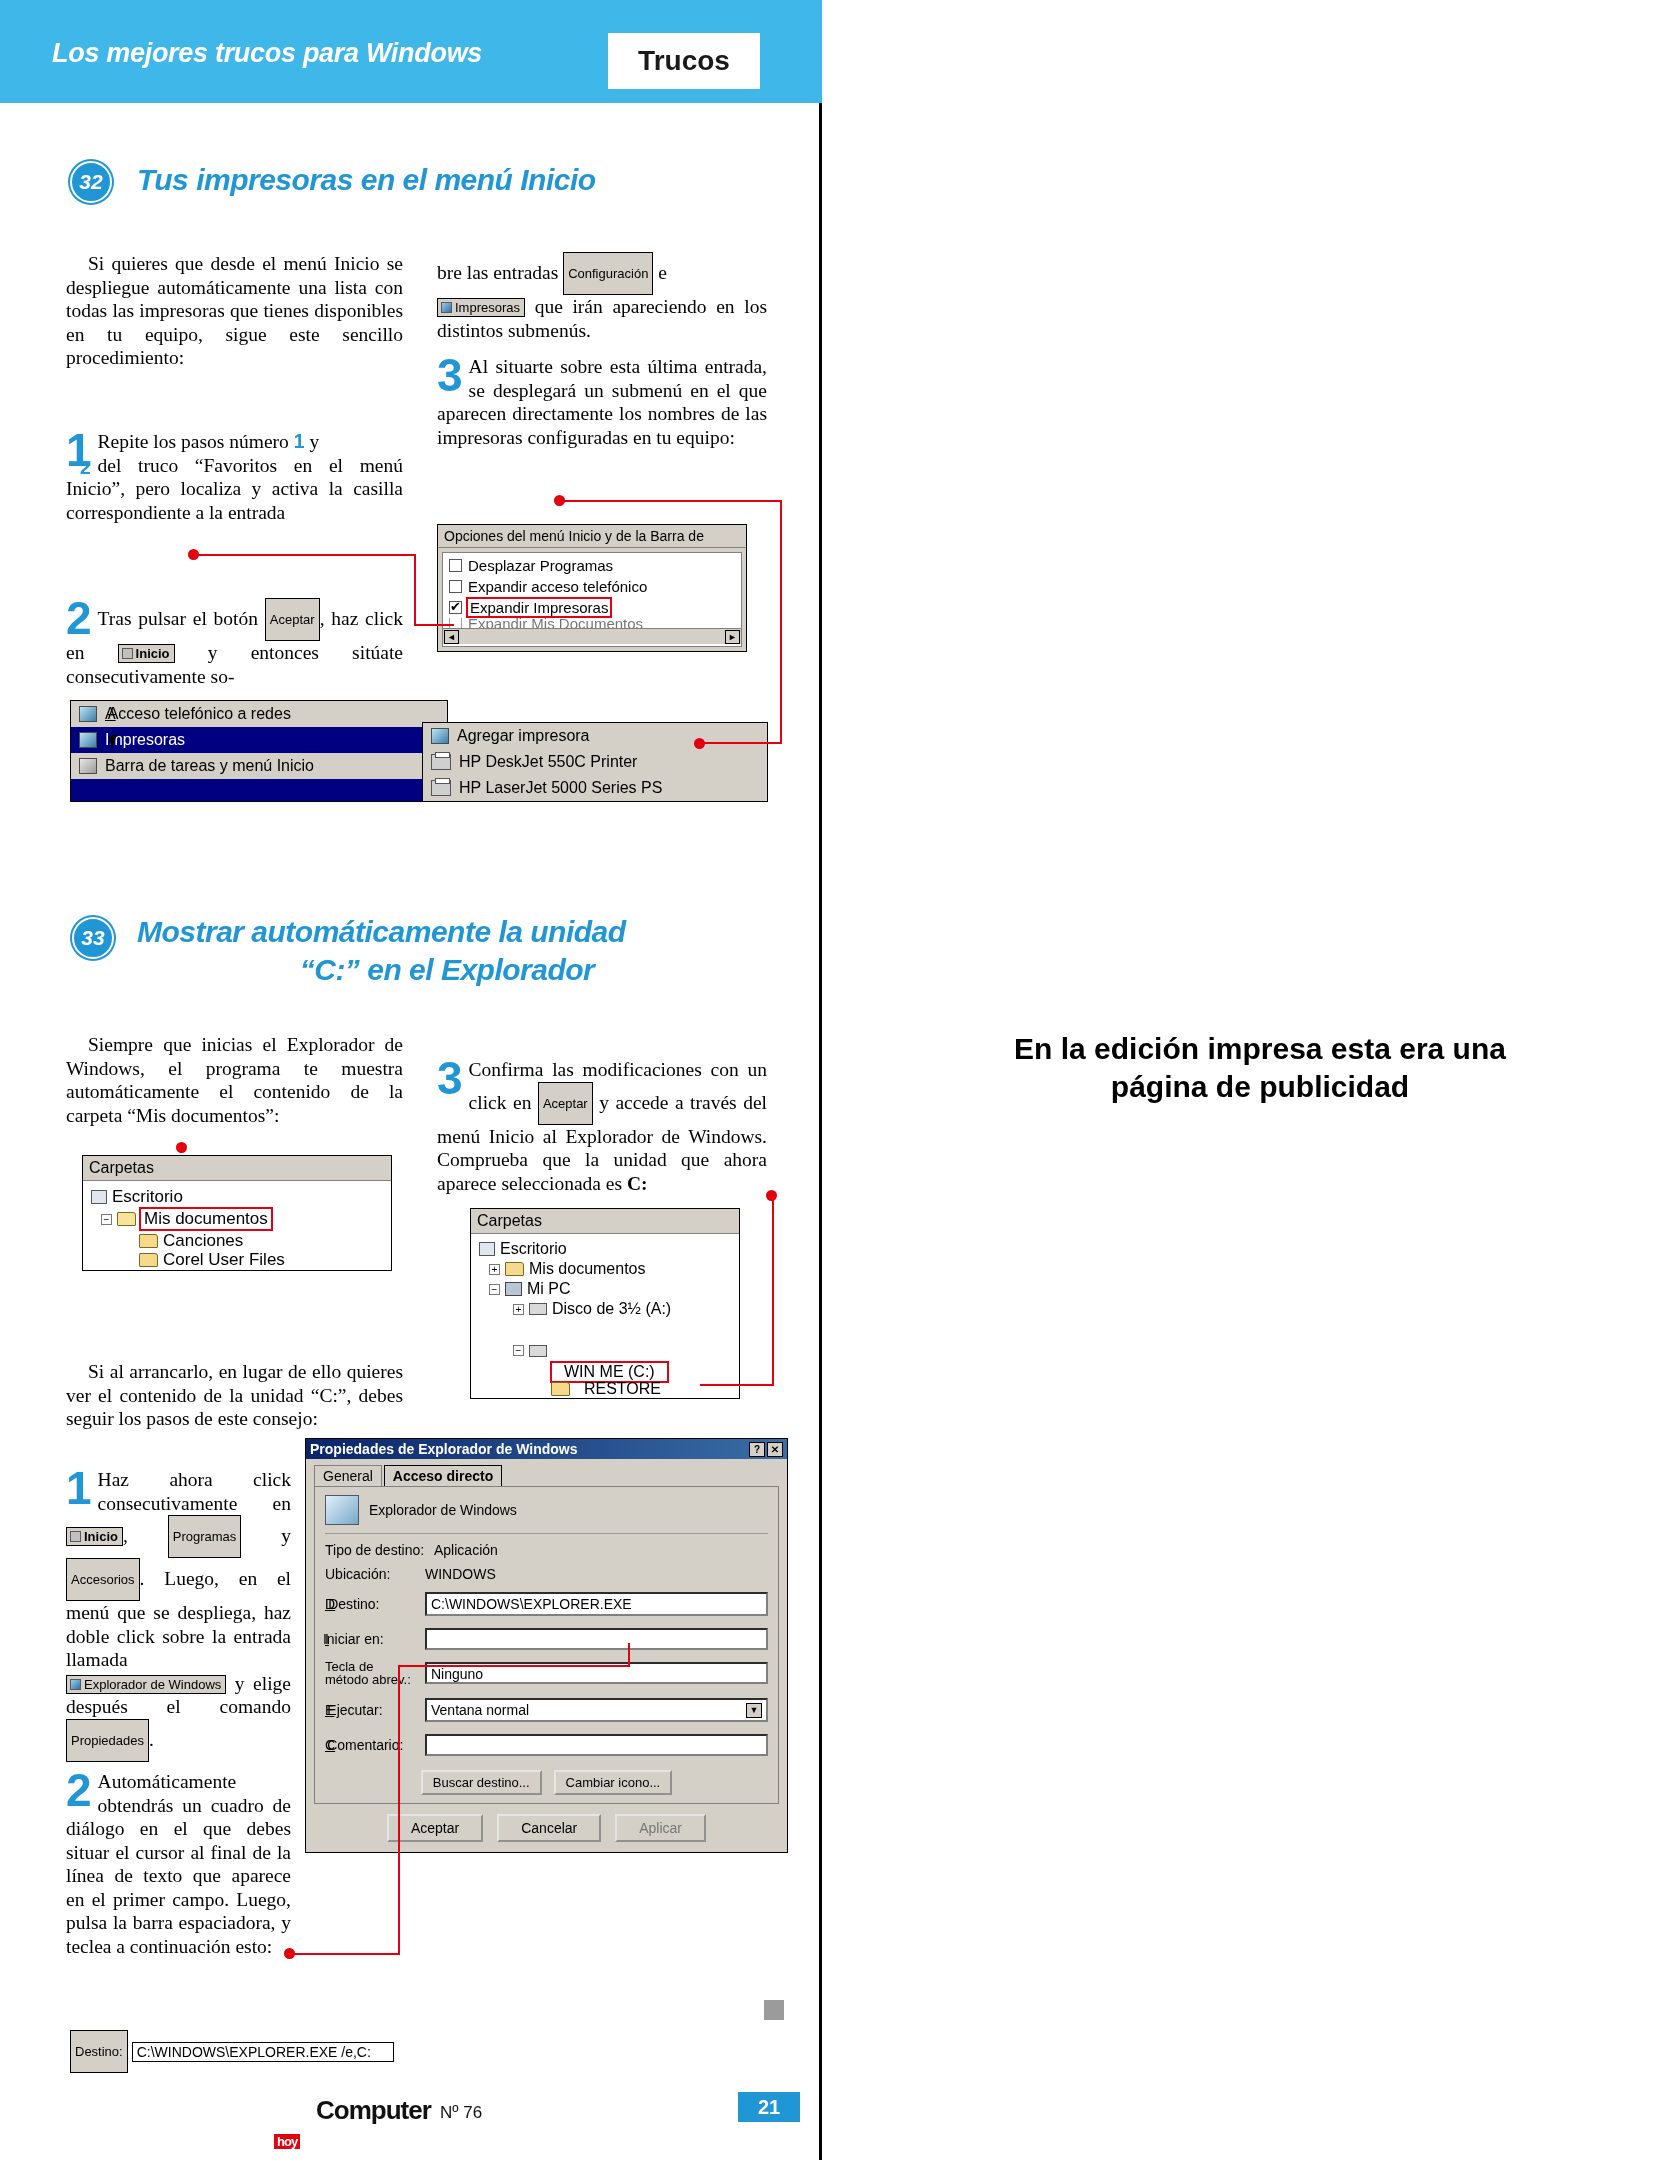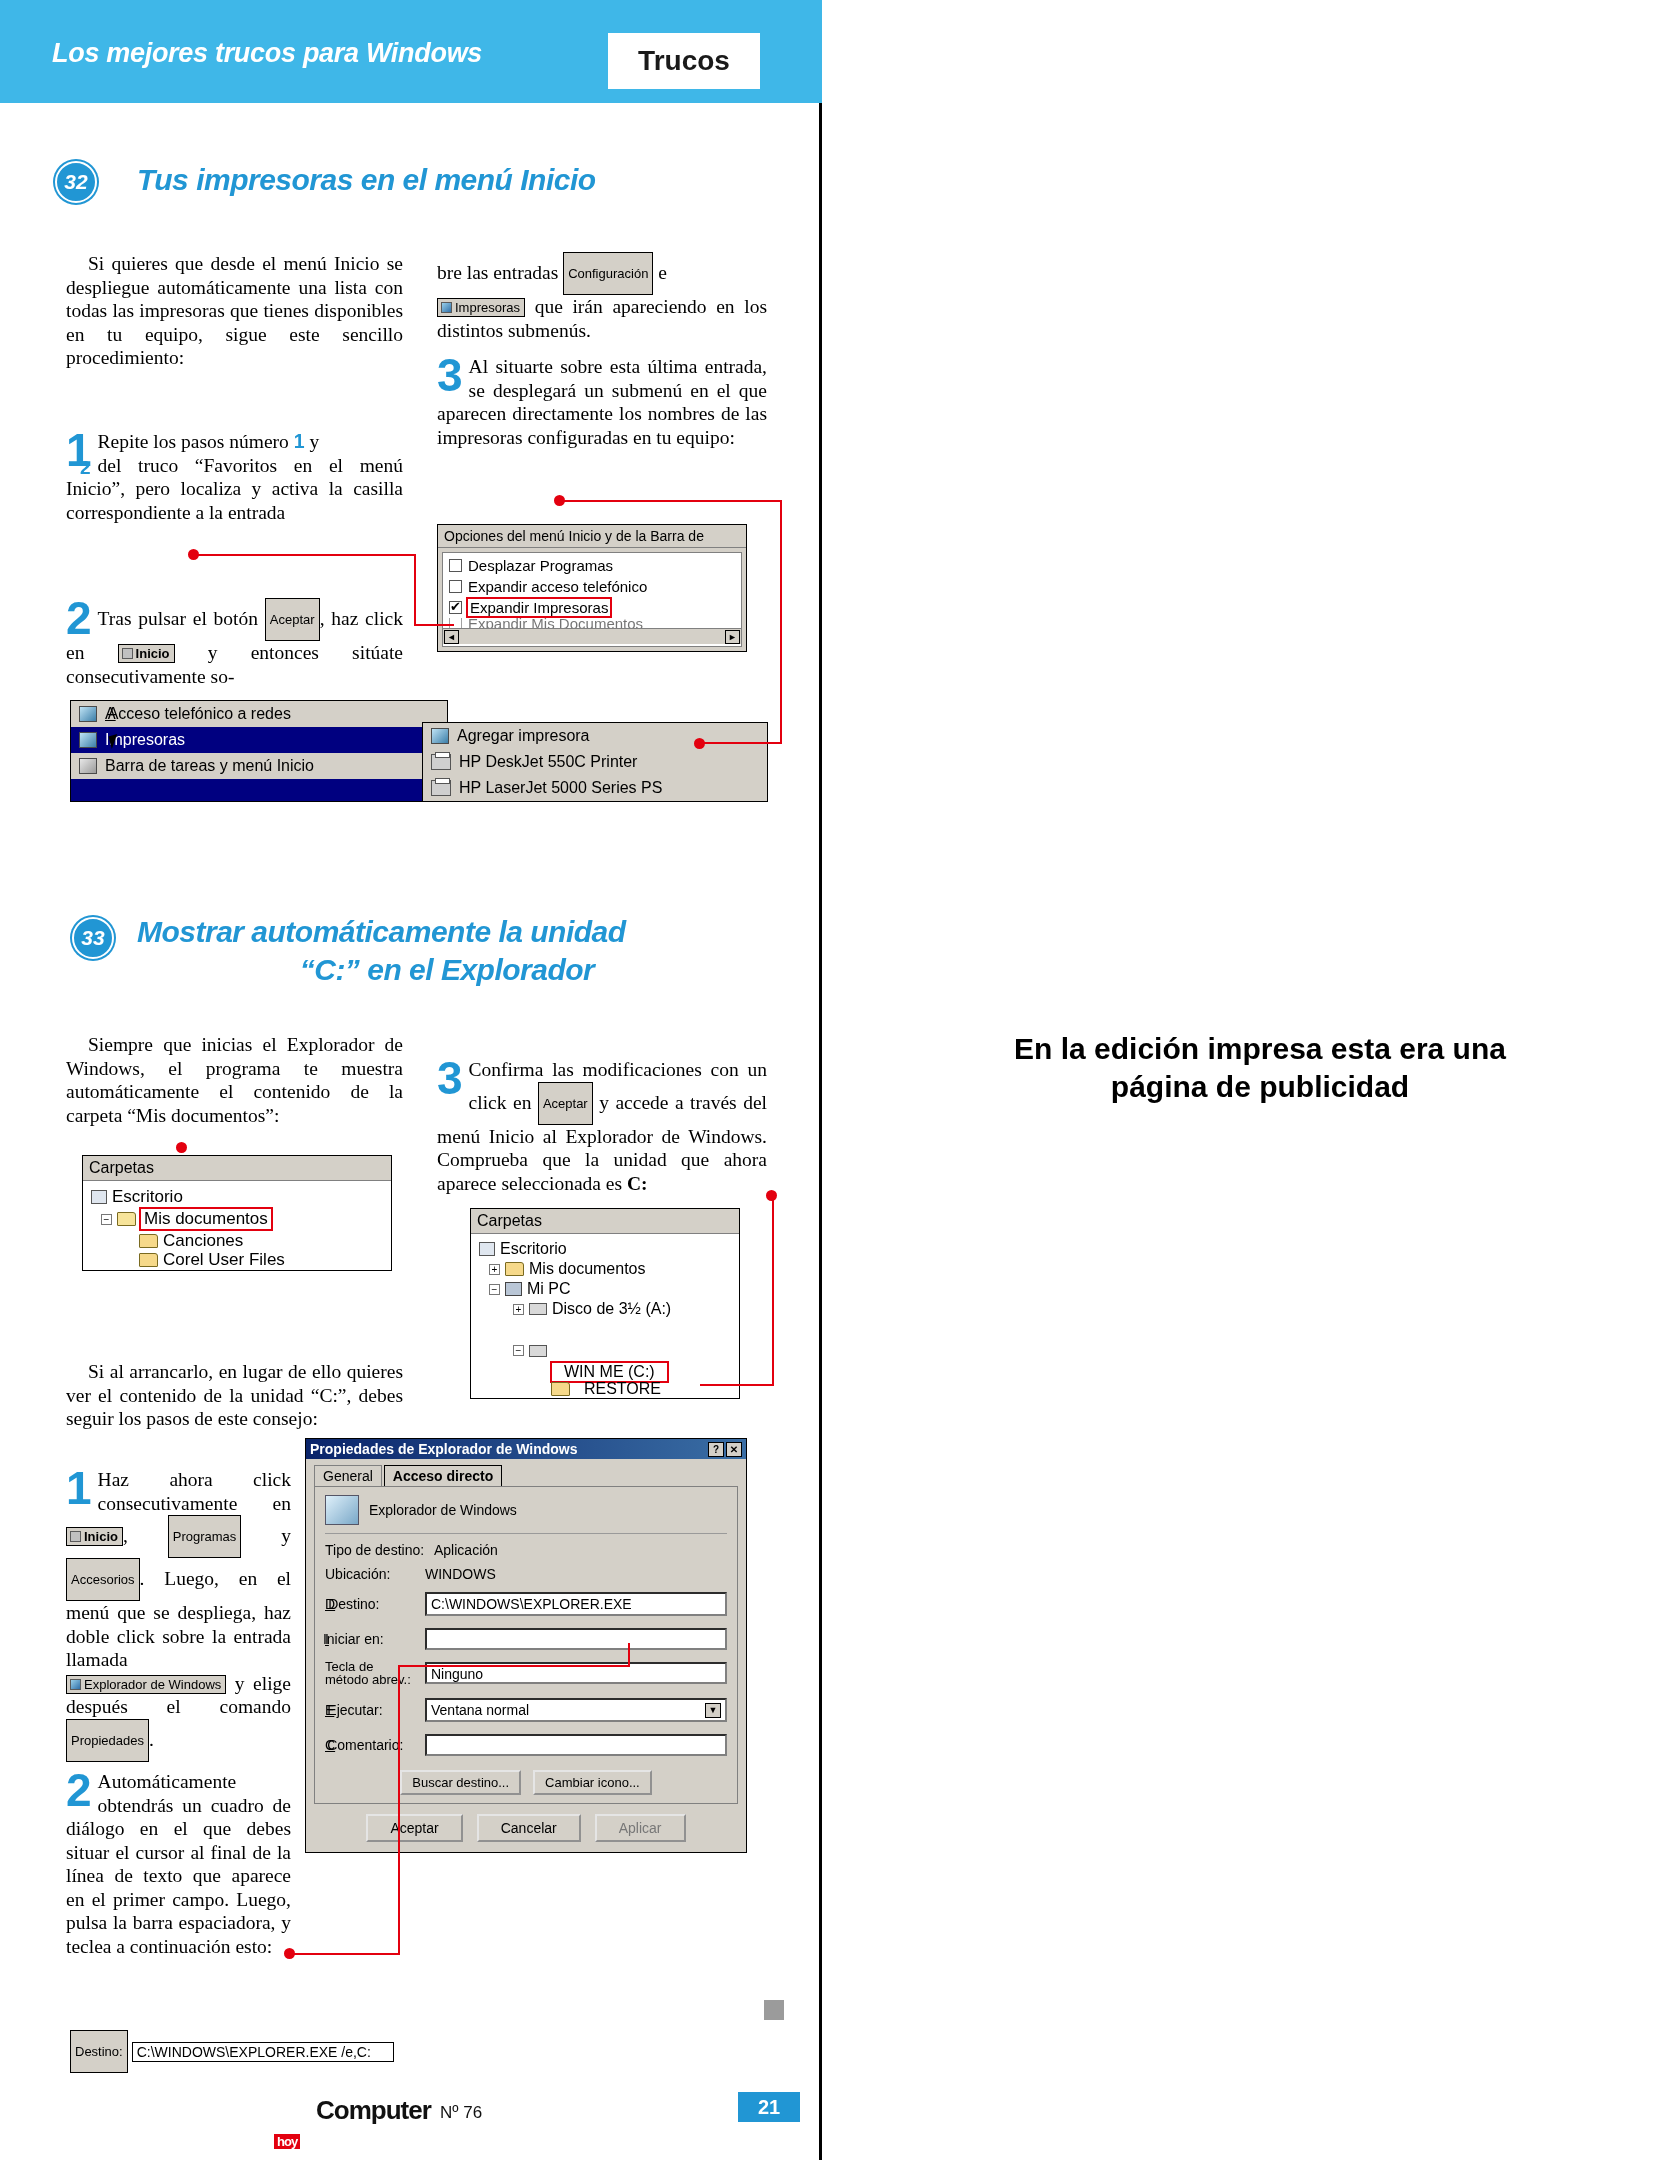--- a/index.html
+++ b/index.html
@@ -240,21 +240,21 @@
 </head>
 <body>
 
 <div class="page">
 
   <div class="header">
     <div class="title">Los mejores trucos para Windows</div>
     <div class="tag">Trucos</div>
   </div>
 
-  <div class="trick-num" style="left:55px; top:161px;">32</div>
+  <div class="trick-num" style="left:70px; top:161px;">32</div>
   <div class="trick-title" style="left:137px; top:163px;">Tus impresoras en el menú Inicio</div>
 
   <div class="col" style="left:66px; top:252px; width:337px;">
     <p class="indent">Si quieres que desde el menú Inicio se despliegue automáticamente una lista  con todas las impresoras que tienes disponibles en tu equipo, sigue este sencillo procedimiento:</p>
   </div>
 
   <div class="col" style="left:66px; top:430px; width:337px;">
     <span class="bignum">1</span>
     <span style="position:absolute; left:14px; top:26px; font-family:'Liberation Sans',sans-serif; font-weight:bold; font-size:19px; color:#2196d4;">2</span>
     <p style="margin-left:0;">
@@ -461,21 +461,21 @@
       </div>
       <div class="tree-line" style="margin-left:72px; height:14px; overflow:hidden;">
         <span class="icon-folder"></span>
         <span>_RESTORE</span>
       </div>
     </div>
   </div>
   <div class="rline" style="left:772px; top:1196px; width:2px; height:190px;"></div>
   <div class="rline" style="left:700px; top:1384px; width:74px; height:2px;"></div>
 
-  <div class="winbox" style="left:305px; top:1438px; width:442px; padding:0;">
+  <div class="winbox" style="left:305px; top:1438px; width:483px; padding:0;">
     <div class="titlebar">
       <span>Propiedades de Explorador de Windows</span>
       <span class="tb-btns">
         <span class="tb-btn">?</span>
         <span class="tb-btn">✕</span>
       </span>
     </div>
     <div style="padding:6px 8px 10px 8px;">
 
       <div style="display:flex; gap:2px; font-size:14px;">

